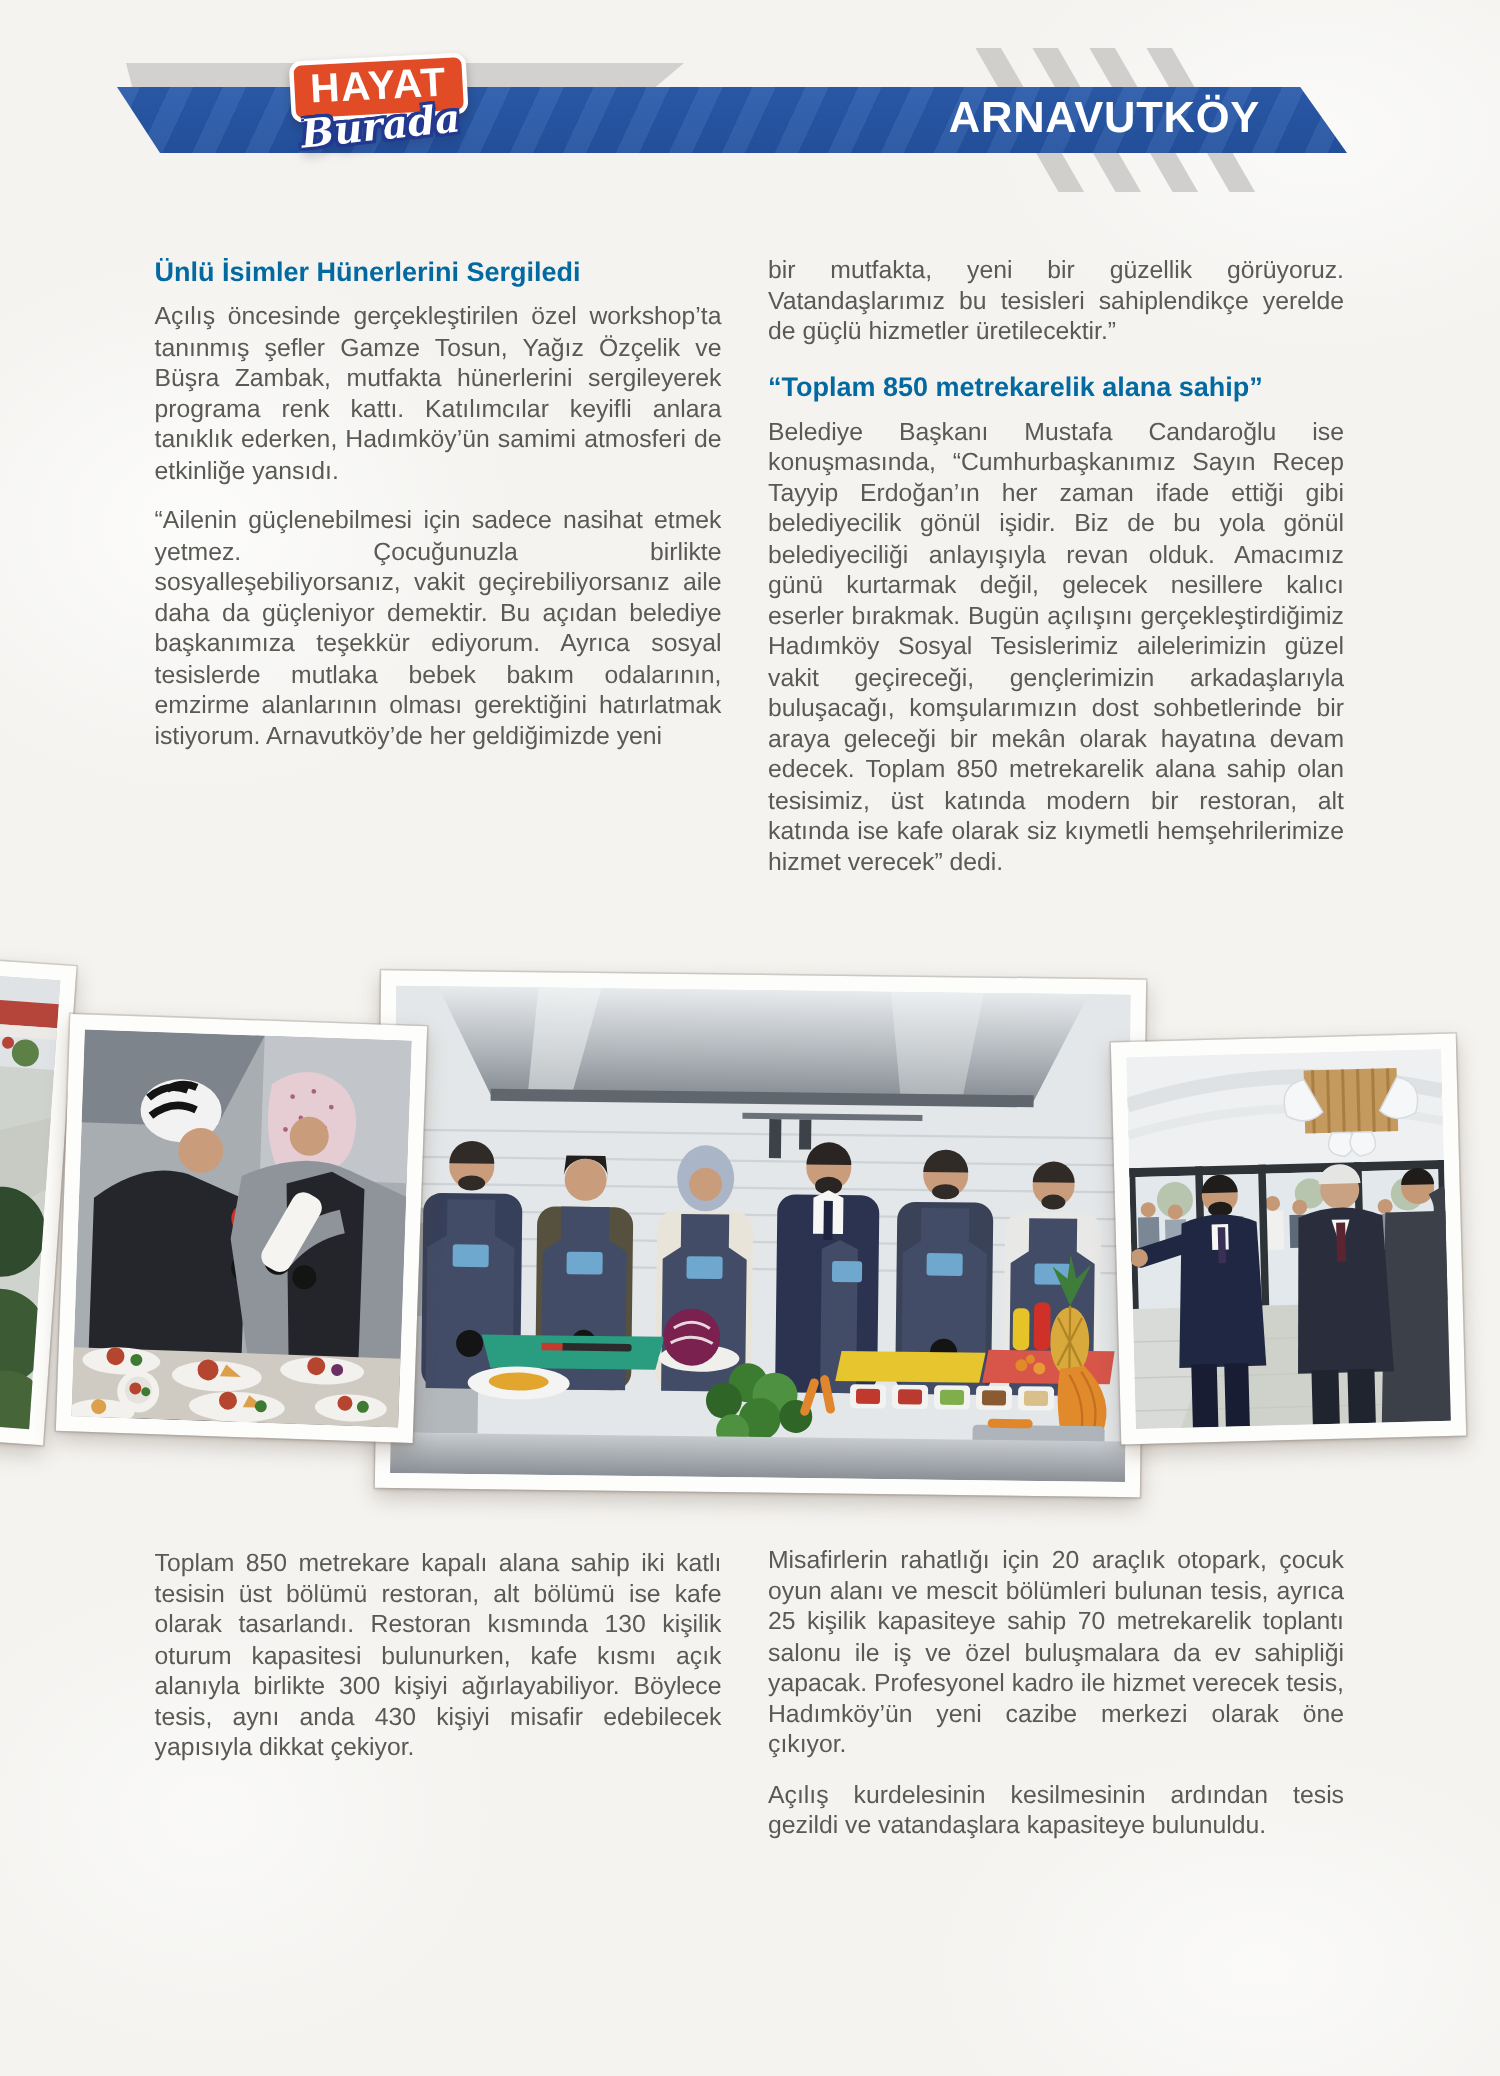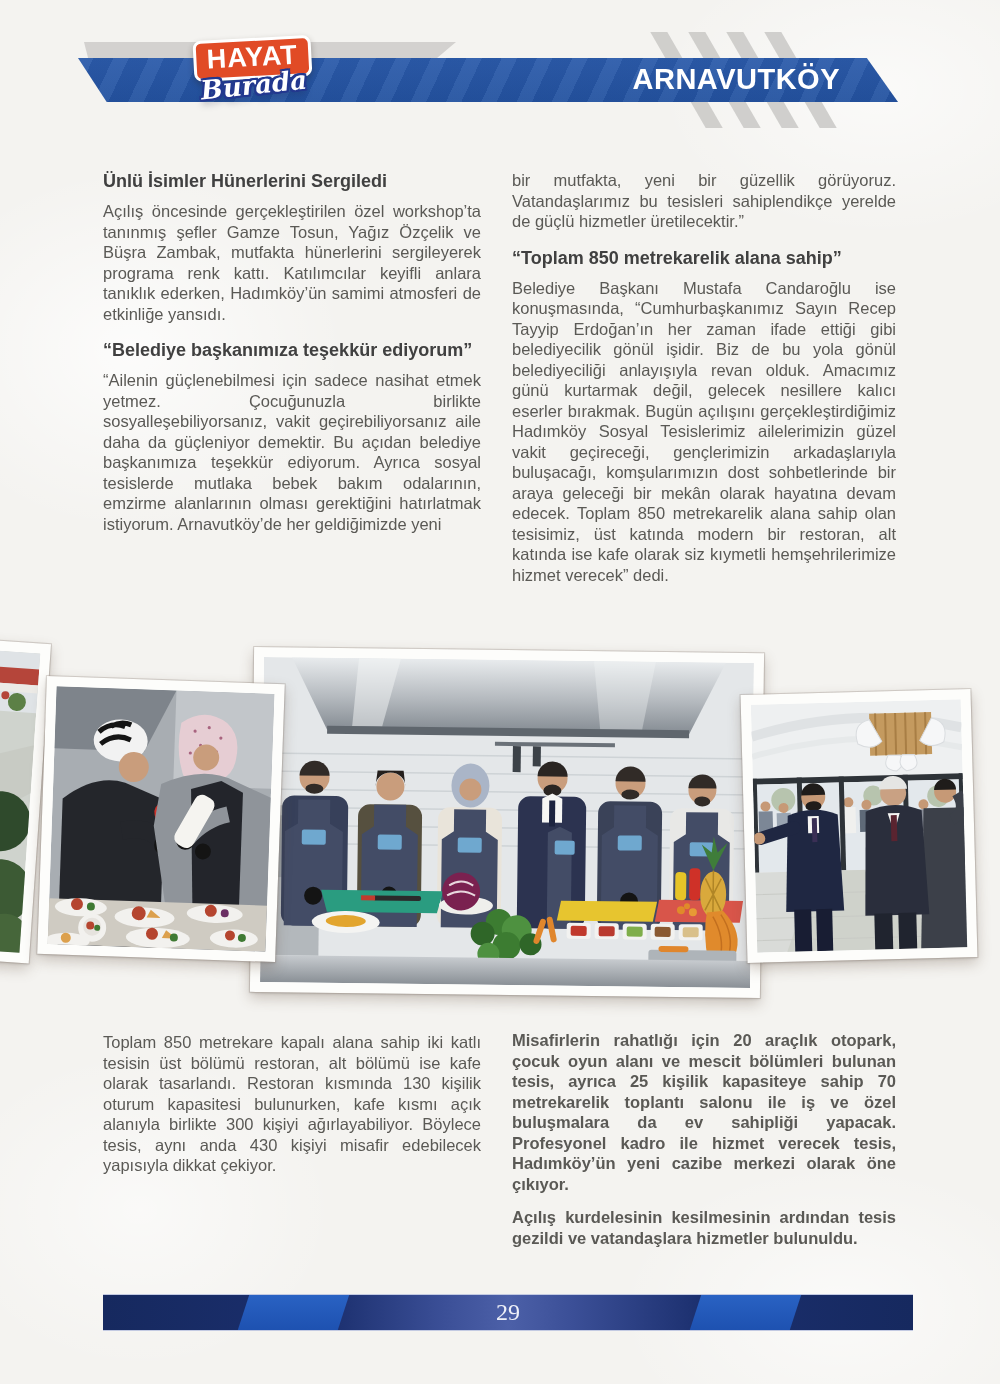--- a/index.html
+++ b/index.html
@@ -56,22 +56,22 @@
       -2px -2px 0 #23388f, 2px -2px 0 #23388f, -2px 2px 0 #23388f, 2px 2px 0 #23388f,
       0 -2px 0 #23388f, 0 2px 0 #23388f, -2px 0 0 #23388f, 2px 0 0 #23388f,
       0 5px 7px rgba(30,30,60,.35);
   }
 
   
   .col { position:absolute; color:#5a5955; font-size:16.5px; line-height:20.5px; text-align:justify; }
   .col-left      { left:103px; top:170px;  width:378px; }
   .col-right     { left:512px; top:170px;  width:384px; }
   .col-bl        { left:103px; top:1032px; width:378px; }
-  .col-br        { left:512px; top:1030px; width:384px;font-weight:bold; }
-  .col h3 { color:#404040; font-size:18px; line-height:22px; margin:15px 0 9px; text-align:left; }
+  .col-br        { left:512px; top:1030px; width:384px; }
+  .col h3 { color:#0369a1; font-size:18px; line-height:22px; margin:15px 0 9px; text-align:left; }
   .col h3:first-child { margin-top:0; }
   .col p  { margin:0 0 13px; }
 
   
   .photo {
     position:absolute; background:#fdfdfb; padding:10px;
     box-shadow:0 6px 14px rgba(90,70,50,.28), 0 1px 3px rgba(0,0,0,.18);
     outline:1px solid rgba(160,150,140,.35);
   }
   .photo svg { display:block; }
@@ -118,21 +118,20 @@
     </div>
     <div class="logo">
       <div class="logo-top">HAYAT</div>
       <div class="logo-script">Burada</div>
     </div>
   </div>
 
   <div class="col col-left">
     <h3>Ünlü İsimler Hünerlerini Sergiledi</h3>
     <p>Açılış öncesinde gerçekleştirilen özel workshop’ta tanınmış şefler Gamze Tosun, Yağız Özçelik ve Büşra Zambak, mutfakta hünerlerini sergileyerek programa renk kattı. Katılımcılar keyifli anlara tanıklık ederken, Hadımköy’ün samimi atmosferi de etkinliğe yansıdı.</p>
-    <h3>“Belediye başkanımıza teşekkür ediyorum”</h3>
     <p>“Ailenin güçlenebilmesi için sadece nasihat etmek yetmez. Çocuğunuzla birlikte sosyalleşebiliyorsanız, vakit geçirebiliyorsanız aile daha da güçleniyor demektir. Bu açıdan belediye başkanımıza teşekkür ediyorum. Ayrıca sosyal tesislerde mutlaka bebek bakım odalarının, emzirme alanlarının olması gerektiğini hatırlatmak istiyorum. Arnavutköy’de her geldiğimizde yeni</p>
   </div>
 
   <div class="col col-right">
     <p>bir mutfakta, yeni bir güzellik görüyoruz. Vatandaşlarımız bu tesisleri sahiplendikçe yerelde de güçlü hizmetler üretilecektir.”</p>
     <h3>“Toplam 850 metrekarelik alana sahip”</h3>
     <p>Belediye Başkanı Mustafa Candaroğlu ise konuşmasında, “Cumhurbaşkanımız Sayın Recep Tayyip Erdoğan’ın her zaman ifade ettiği gibi belediyecilik gönül işidir. Biz de bu yola gönül belediyeciliği anlayışıyla revan olduk. Amacımız günü kurtarmak değil, gelecek nesillere kalıcı eserler bırakmak. Bugün açılışını gerçekleştirdiğimiz Hadımköy Sosyal Tesislerimiz ailelerimizin güzel vakit geçireceği, gençlerimizin arkadaşlarıyla buluşacağı, komşularımızın dost sohbetlerinde bir araya geleceği bir mekân olarak hayatına devam edecek. Toplam 850 metrekarelik alana sahip olan tesisimiz, üst katında modern bir restoran, alt katında ise kafe olarak siz kıymetli hemşehrilerimize hizmet verecek” dedi.</p>
   </div>
 
   <div class="photo ph-farleft">
@@ -426,22 +425,17 @@
       <rect x="142" y="212" width="18" height="36" fill="#20242f"></rect>
     </svg>
   </div>
 
   <div class="col col-bl">
     <p>Toplam 850 metrekare kapalı alana sahip iki katlı tesisin üst bölümü restoran, alt bölümü ise kafe olarak tasarlandı. Restoran kısmında 130 kişilik oturum kapasitesi bulunurken, kafe kısmı açık alanıyla birlikte 300 kişiyi ağırlayabiliyor. Böylece tesis, aynı anda 430 kişiyi misafir edebilecek yapısıyla dikkat çekiyor.</p>
   </div>
 
   <div class="col col-br">
     <p>Misafirlerin rahatlığı için 20 araçlık otopark, çocuk oyun alanı ve mescit bölümleri bulunan tesis, ayrıca 25 kişilik kapasiteye sahip 70 metrekarelik toplantı salonu ile iş ve özel buluşmalara da ev sahipliği yapacak. Profesyonel kadro ile hizmet verecek tesis, Hadımköy’ün yeni cazibe merkezi olarak öne çıkıyor.</p>
-    <p>Açılış kurdelesinin kesilmesinin ardından tesis gezildi ve vatandaşlara hizmetler bulunuldu.</p>
-  </div>
-
-  <div class="footer-bar">
-    <div class="seg a"></div>
-    <div class="seg b"></div>
-    <div class="page-number">29</div>
-  </div>
+    <p>Açılış kurdelesinin kesilmesinin ardından tesis gezildi ve vatandaşlara kapasiteye bulunuldu.</p>
+  </div>
+
 
 </div>
 
 </body></html>

